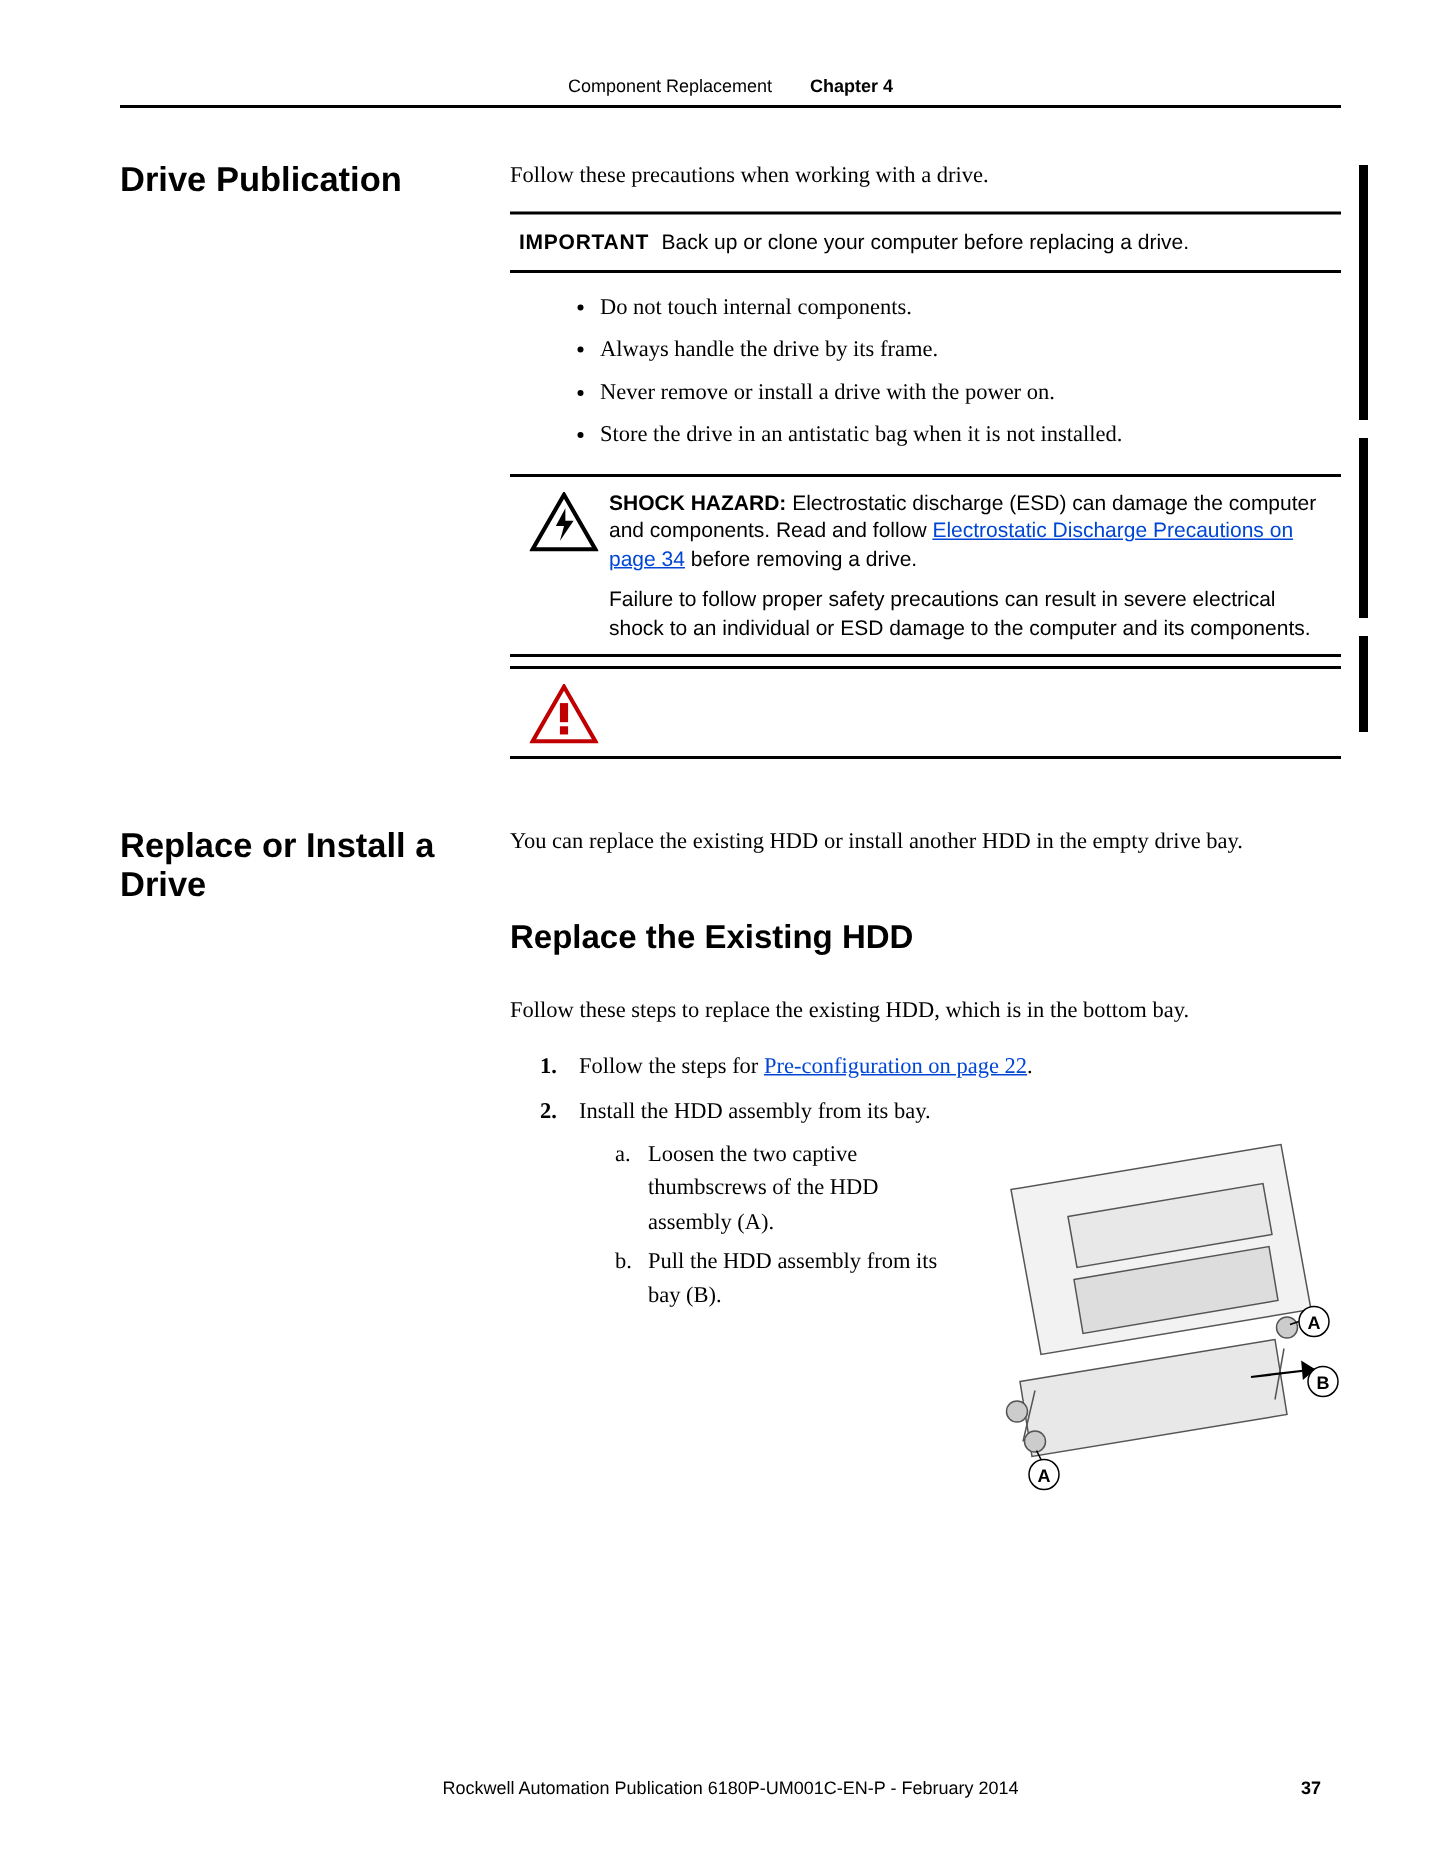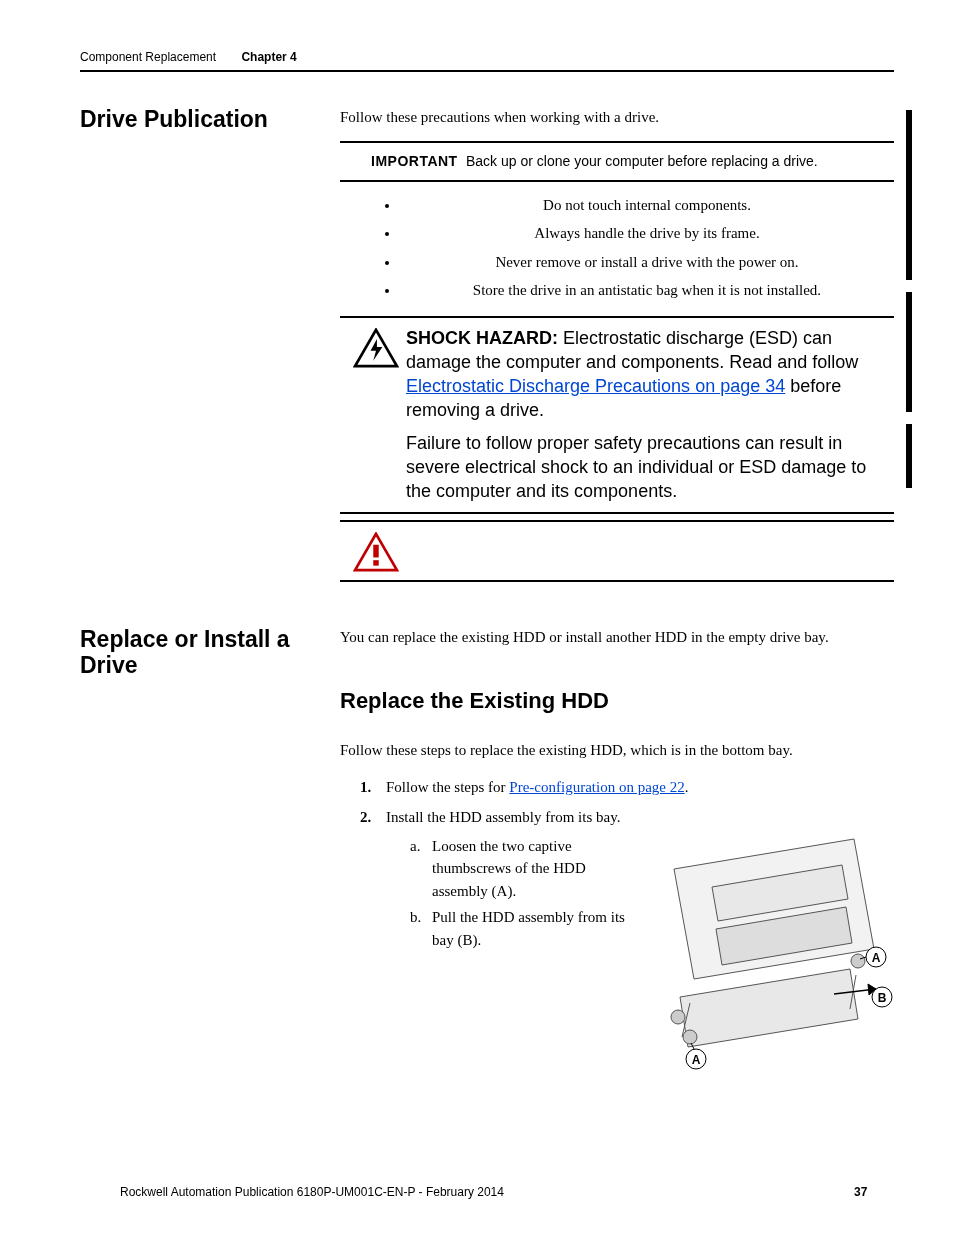--- a/index.html
+++ b/index.html
@@ -12,21 +12,21 @@
   .page {
     width: 954px;
     height: 1235px;
     position: relative;
     box-sizing: border-box;
     padding: 50px 60px 40px 80px;
   }
   .header-line {
     font-family: 'Myriad Pro','Helvetica Neue',Arial,sans-serif;
     font-size: 12px;
-    text-align: left;
+    text-align: center;
     padding-bottom: 6px;
     border-bottom: 2px solid #000;
     margin-bottom: 34px;
   }
   .header-line .chapter-title { font-weight: normal; margin-right: 22px; }
   .header-line .chapter-label { font-weight: bold; }
 
   .section {
     display: flex;
     align-items: flex-start;
@@ -56,41 +56,39 @@
     font-size: 14px;
     display: flex;
     align-items: flex-start;
   }
   .callout-label {
     font-weight: bold;
     letter-spacing: 0.5px;
     width: 95px;
     flex-shrink: 0;
     padding-left: 6px;
-    margin-left: 25px;
   }
   .callout-text { flex: 1; }
 
   .bullet-list {
     list-style: disc;
     margin: 10px 0 14px 0;
     padding-left: 60px;
-    text-align: center;
   }
   .bullet-list li { margin: 6px 0; font-family: Georgia,'Times New Roman',serif;}
 
   .hazard-box {
     border-top: 2px solid #000;
     border-bottom: 2px solid #000;
     display: flex;
     align-items: flex-start;
     padding: 8px 6px;
     margin: 6px 0;
     font-family: 'Myriad Pro','Helvetica Neue',Arial,sans-serif;
-    font-size: 18px;
+    font-size: 14px;
     line-height: 1.35;
   }
   .hazard-icon {
     width: 60px;
     flex-shrink: 0;
     display: flex;
     align-items: flex-start;
     justify-content: center;
     padding-top: 2px;
   }
@@ -160,22 +158,22 @@
   .footer {
     position: absolute;
     bottom: 36px;
     left: 80px;
     right: 60px;
     display: flex;
     justify-content: space-between;
     font-family: 'Myriad Pro','Helvetica Neue',Arial,sans-serif;
     font-size: 12px;
   }
-  .footer .pub { flex: 1; }
-  .footer .pg { font-weight: bold; width: 40px; text-align: left; }
+  .footer .pub { flex: 1; text-align: center; }
+  .footer .pg { font-weight: bold; width: 40px; text-align: center; }
 </style>
 </head>
 <body>
 
 <div class="page">
 
   <div class="accent-bars" style="top:110px;height:170px;"></div>
   <div class="accent-bars" style="top:292px;height:120px;"></div>
   <div class="accent-bars" style="top:424px;height:64px;"></div>
 

